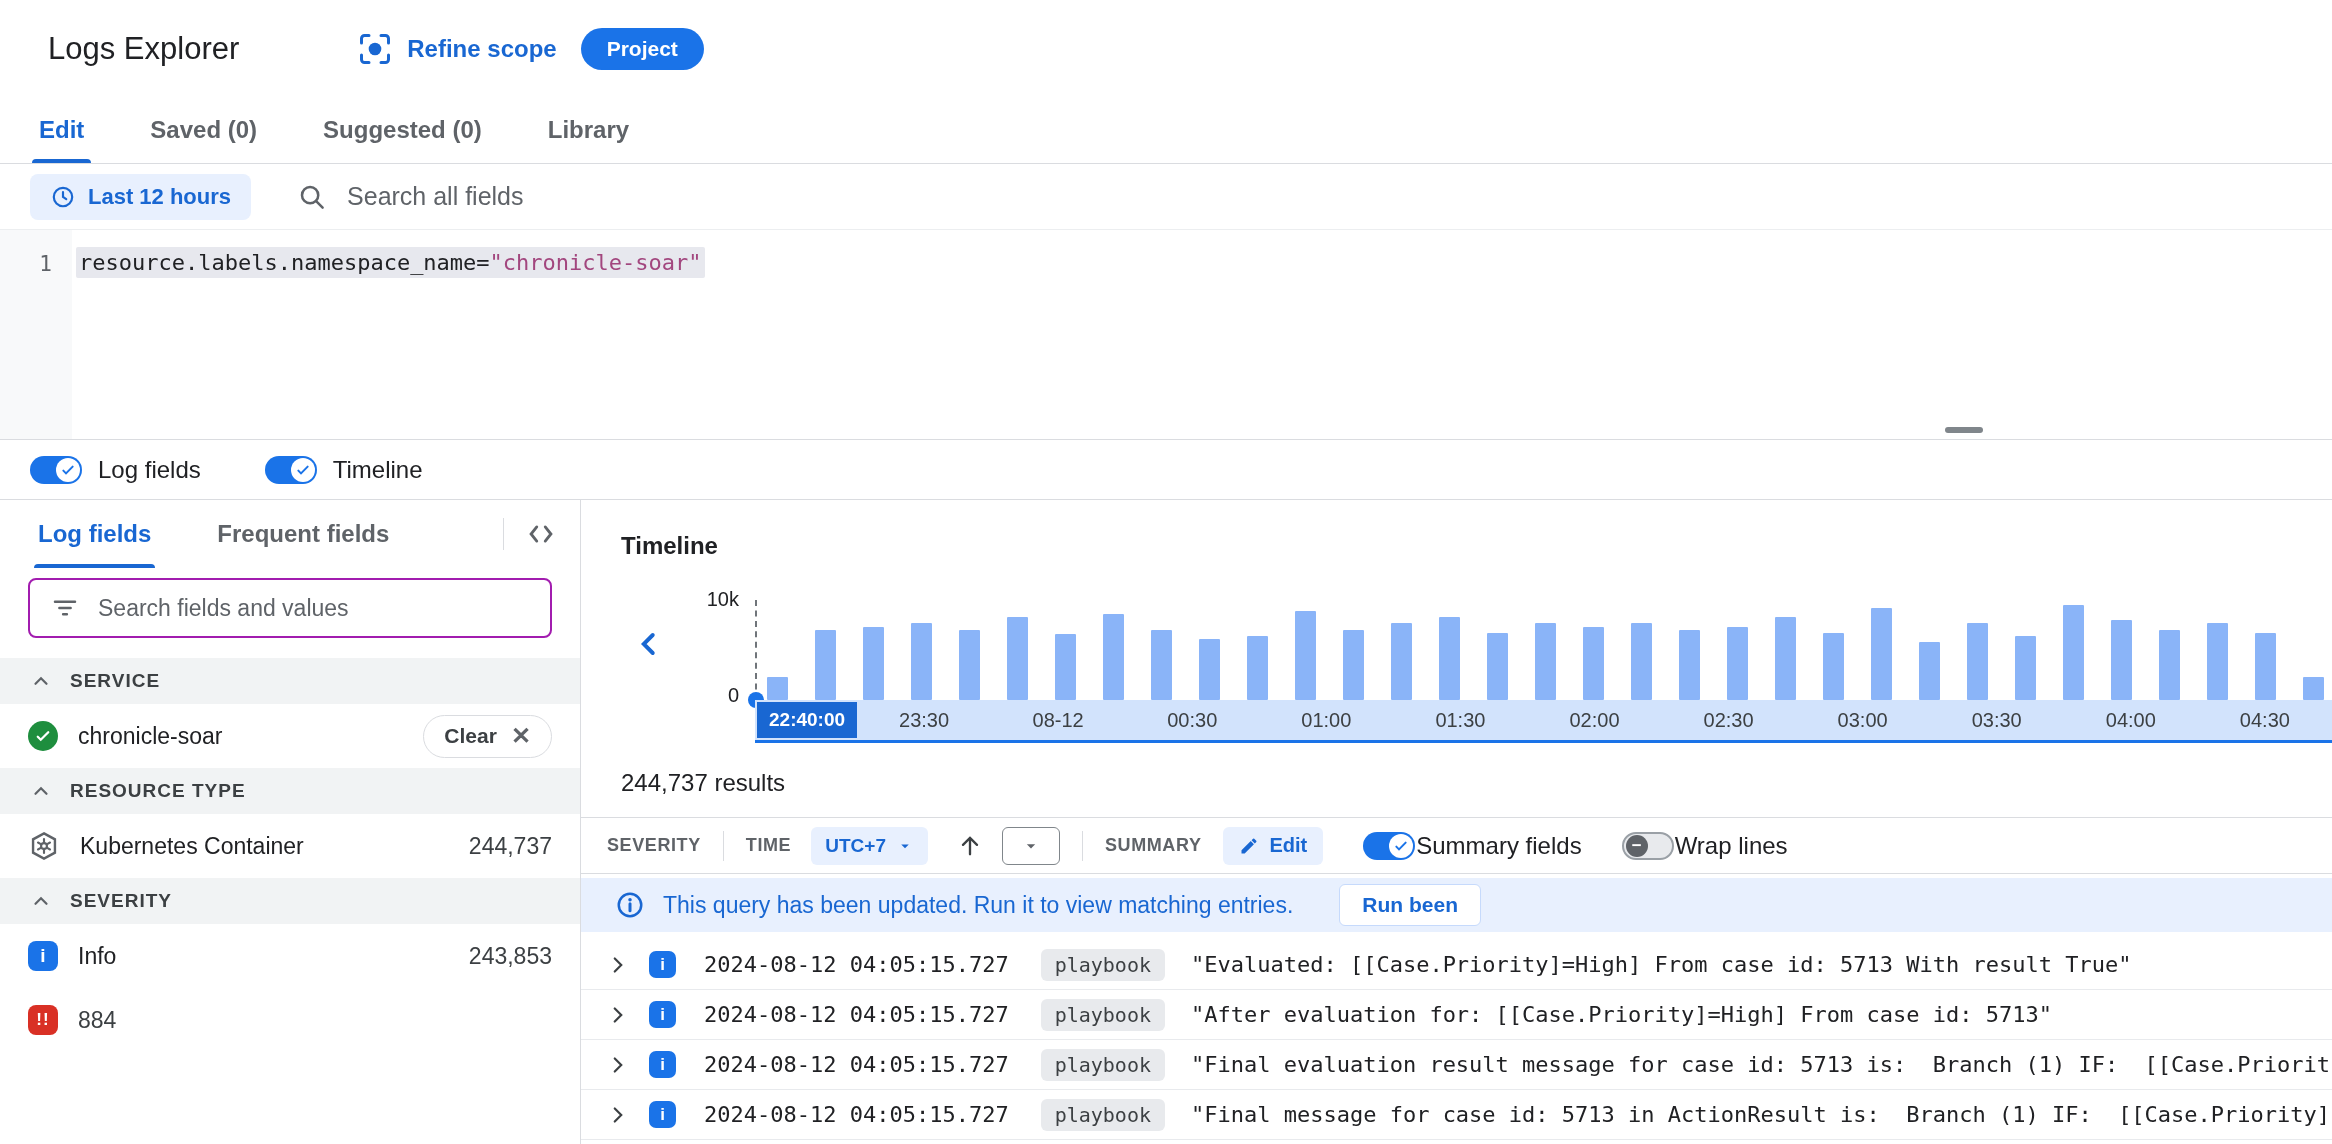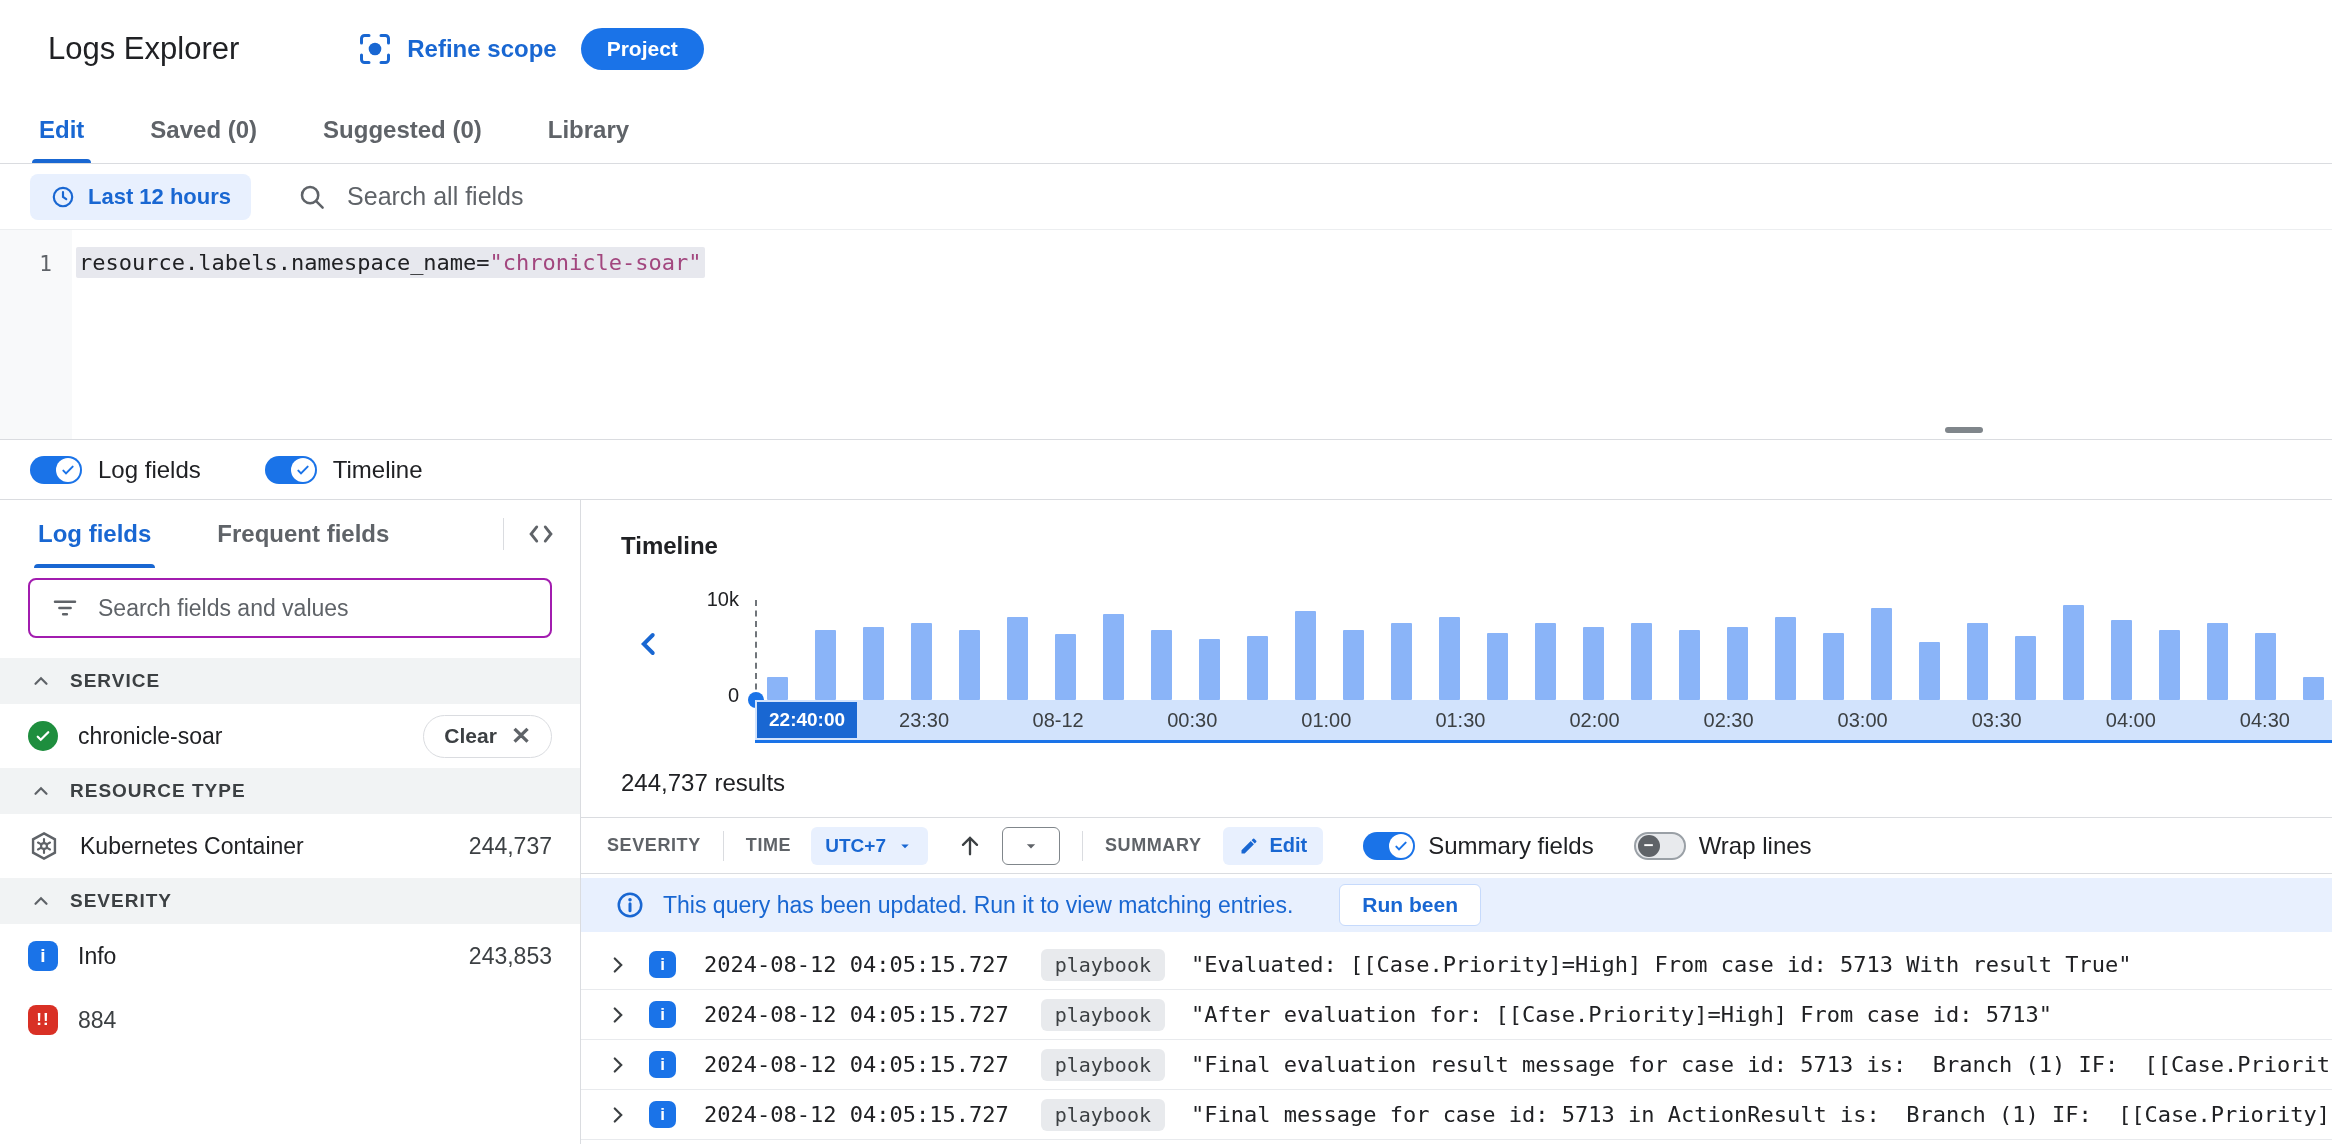--- a/index.html
+++ b/index.html
@@ -88,21 +88,21 @@
   .results-count{margin:26px 0 0 40px;font-size:24px;color:#202124;flex:0 0 auto}
 
   
   .result-header{margin-top:20px;height:57px;flex:0 0 auto;border-top:1px solid #dadce0;border-bottom:1px solid #dadce0;display:flex;align-items:center;padding-left:26px}
   .col-label{font-size:18px;color:#5f6368;font-weight:bold;letter-spacing:0.6px}
   .vdiv{width:1px;height:30px;background:#dadce0;margin:0 22px}
   .utc-chip{display:flex;align-items:center;gap:10px;background:#e8f0fe;color:#1967d2;font-size:19px;font-weight:bold;height:38px;padding:0 14px;border-radius:6px;margin-left:20px;cursor:pointer}
   .sort-up{margin-left:28px;display:flex;align-items:center;cursor:pointer}
   .sort-menu{margin-left:18px;width:58px;height:38px;border:1px solid #80868b;border-radius:6px;display:flex;align-items:center;justify-content:center;cursor:pointer}
   .edit-chip{display:flex;align-items:center;gap:10px;background:#e8f0fe;color:#1967d2;font-size:20px;font-weight:bold;height:38px;padding:0 16px;border-radius:6px;margin-left:22px;cursor:pointer}
-  .hdr-toggle{display:flex;align-items:flex-end;gap:13px;font-size:24px;margin-left:40px;color:#202124}
+  .hdr-toggle{display:flex;align-items:flex-end;gap:1px;font-size:24px;margin-left:40px;color:#202124}
 
   
   .banner{height:54px;flex:0 0 auto;background:#e8f0fe;display:flex;align-items:center;gap:18px;padding-left:34px;margin:4px 0 8px 0}
   .banner-text{color:#1967d2;font-size:23px}
   .run-btn{margin-left:28px;height:42px;padding:0 22px;border:1px solid #c6dafc;border-radius:6px;background:#fff;color:#1967d2;font-size:21px;font-weight:bold;cursor:pointer;font-family:"Liberation Sans",sans-serif}
 
   
   .log-row{height:50px;flex:0 0 auto;display:flex;align-items:center;border-bottom:1px solid #e8eaed;padding-left:24px;overflow:hidden;white-space:nowrap;cursor:pointer}
   .row-chevron{flex:0 0 auto;margin-right:18px;display:flex;align-items:center}
   .row-sev{width:27px;height:27px;flex:0 0 auto;border-radius:7px;background:#1a73e8;color:#fff;font-size:17px;font-weight:bold;display:flex;align-items:center;justify-content:center;margin-right:28px}

